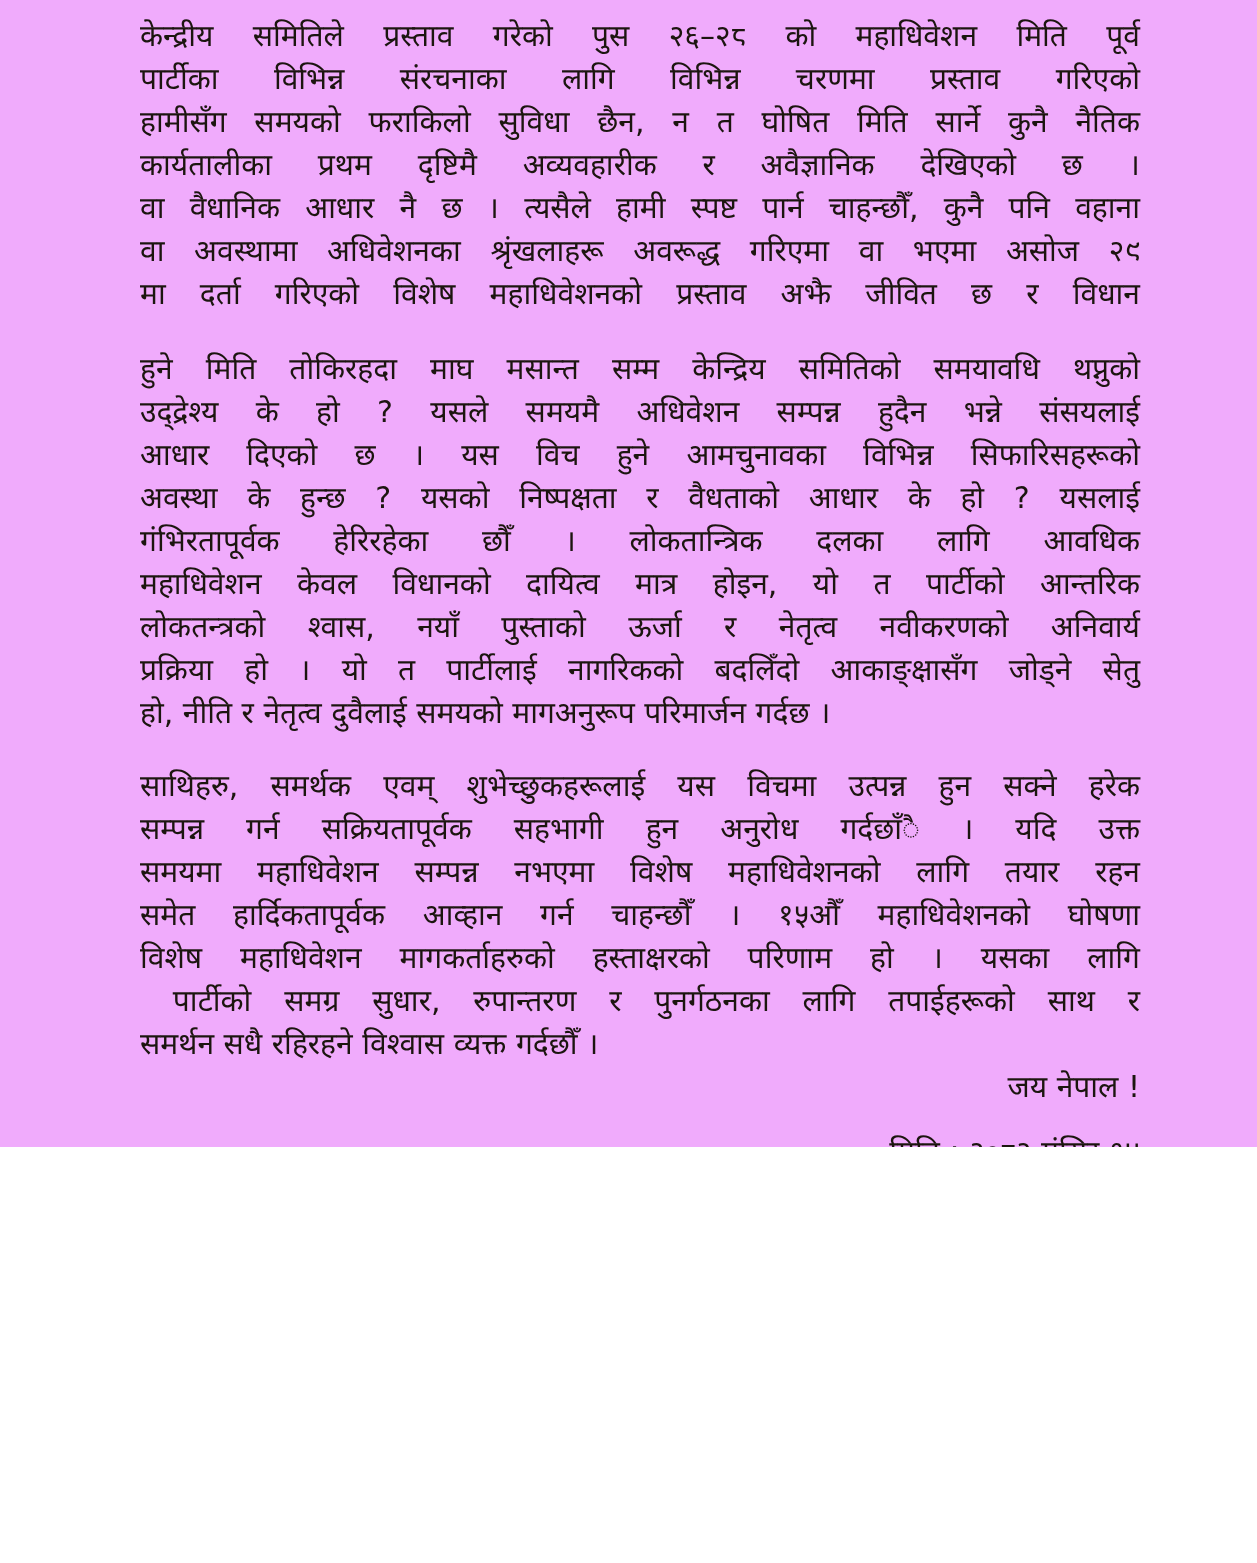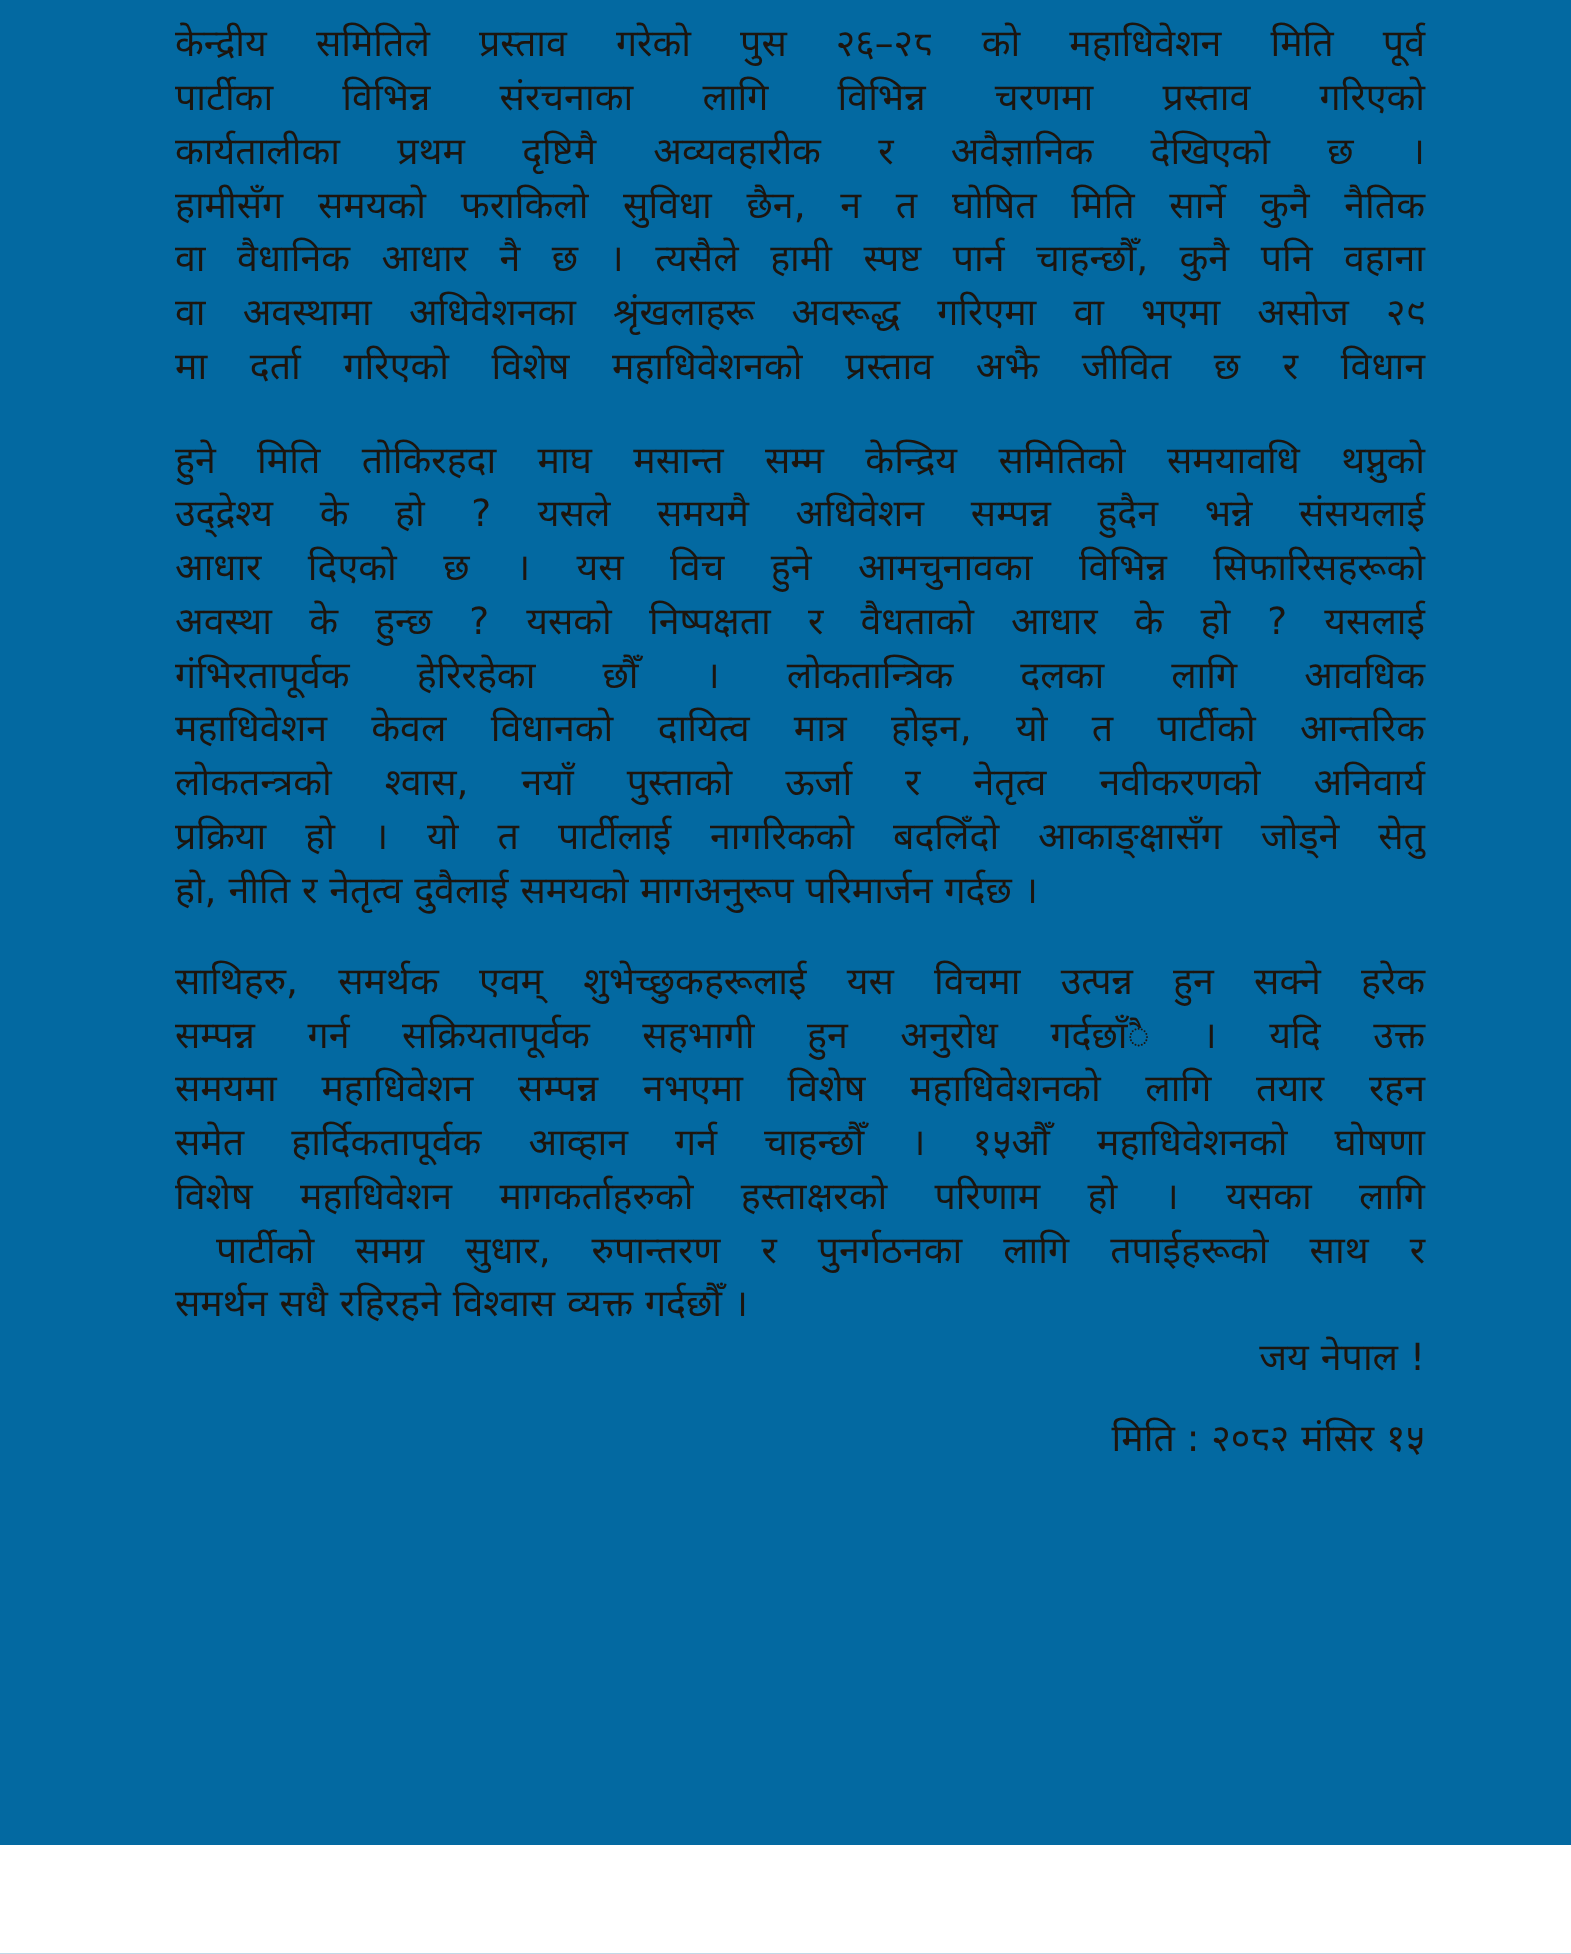--- a/index.html
+++ b/index.html
@@ -2,22 +2,22 @@
 <html lang="ne"><head>
 <meta charset="utf-8">
 <style>
   html, body {
     margin: 0;
     padding: 0;
   }
   .page {
     position: relative;
     width: 1257px;
-    height: 1476px;
-    background: #0369a1;
+    height: 1147px;
+    background: #f0abfc;
     overflow: hidden;
     font-family: "DejaVu Sans", "Liberation Sans", sans-serif;
   }
   .doc {
     position: absolute;
     left: 140px;
     top: 14px;
     width: 1000px;
     color: #1c150f;
     font-size: 30px;
@@ -44,22 +44,22 @@
   }
 </style>
 </head>
 <body>
 
 <div class="page">
   <div class="doc">
     <div class="para para-1">
         <div class="line">केन्द्रीय समितिले प्रस्ताव गरेको पुस २६–२८ को महाधिवेशन मिति पूर्व</div>
         <div class="line">पार्टीका विभिन्न संरचनाका लागि विभिन्न चरणमा प्रस्ताव गरिएको</div>
+        <div class="line">हामीसँग समयको फराकिलो सुविधा छैन, न त घोषित मिति सार्ने कुनै नैतिक</div>
         <div class="line">कार्यतालीका प्रथम दृष्टिमै अव्यवहारीक र अवैज्ञानिक देखिएको छ ।</div>
-        <div class="line">हामीसँग समयको फराकिलो सुविधा छैन, न त घोषित मिति सार्ने कुनै नैतिक</div>
         <div class="line">वा वैधानिक आधार नै छ । त्यसैले हामी स्पष्ट पार्न चाहन्छौँ, कुनै पनि वहाना</div>
         <div class="line">वा अवस्थामा अधिवेशनका श्रृंखलाहरू अवरूद्ध गरिएमा वा भएमा असोज २९</div>
         <div class="line">मा दर्ता गरिएको विशेष महाधिवेशनको प्रस्ताव अझै जीवित छ र विधान</div>
       </div>
     <div class="para para-2">
         <div class="line">हुने मिति तोकिरहदा माघ मसान्त सम्म केन्द्रिय समितिको समयावधि थप्नुको</div>
         <div class="line">उद्द्रेश्य के हो ?   यसले समयमै अधिवेशन सम्पन्न हुदैन भन्ने संसयलाई</div>
         <div class="line">आधार दिएको छ । यस विच हुने आमचुनावका विभिन्न सिफारिसहरूको</div>
         <div class="line">अवस्था के हुन्छ ? यसको निष्पक्षता र वैधताको आधार के हो ? यसलाई</div>
         <div class="line">गंभिरतापूर्वक हेरिरहेका छौँ । लोकतान्त्रिक दलका लागि आवधिक</div>

